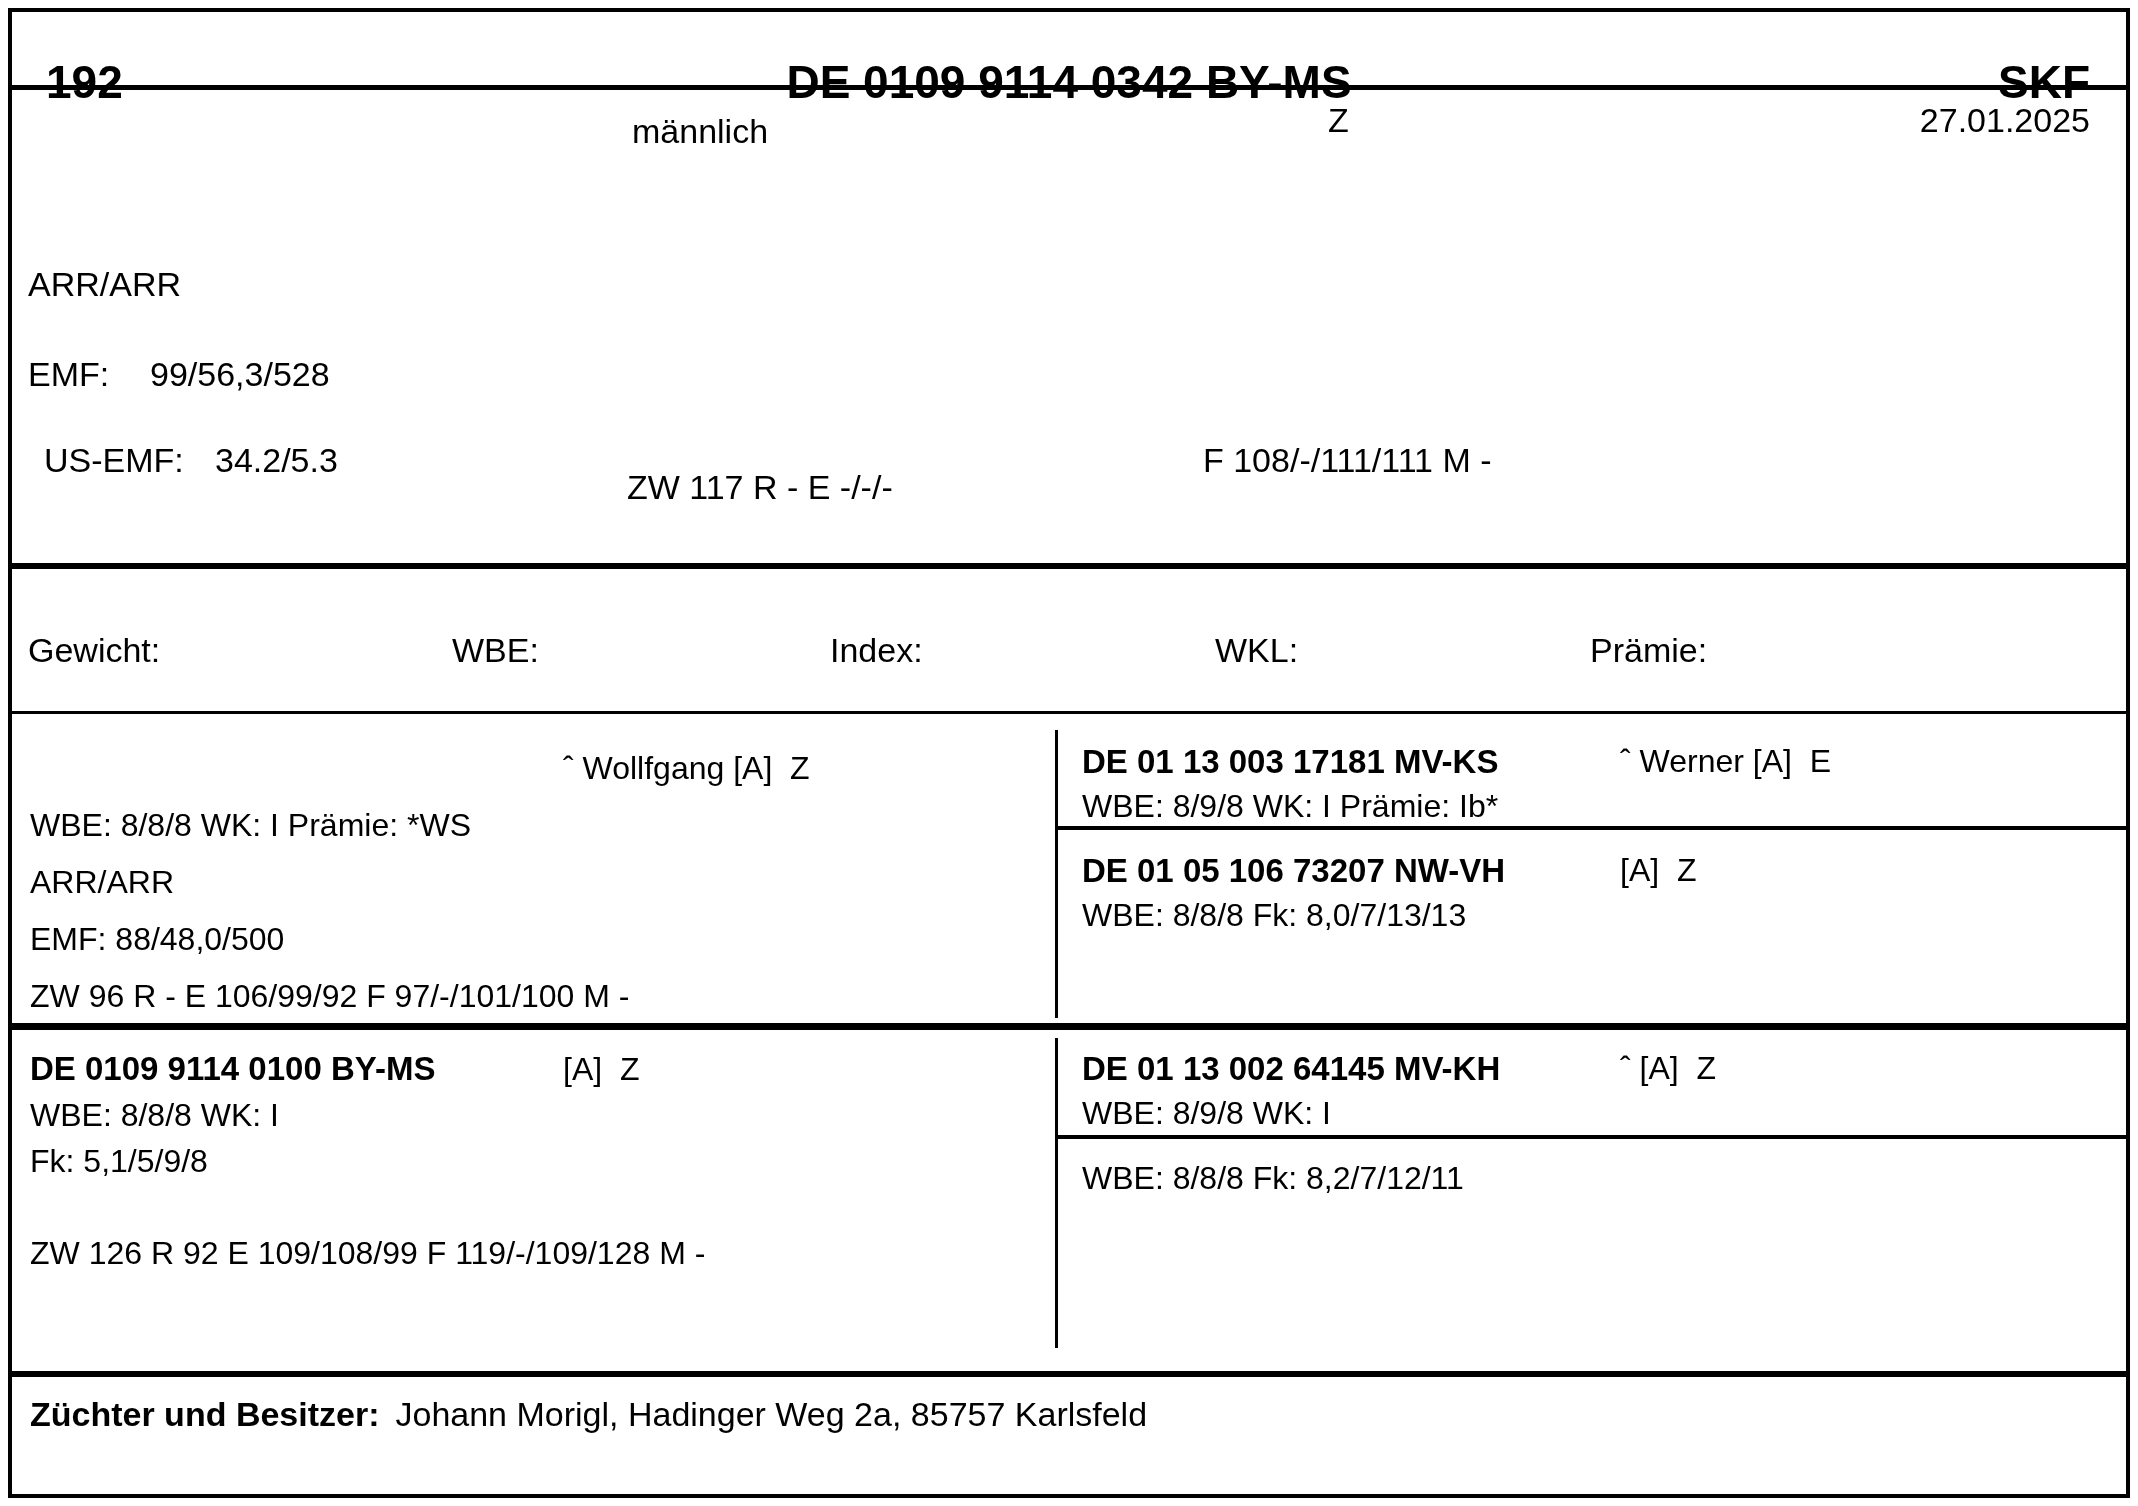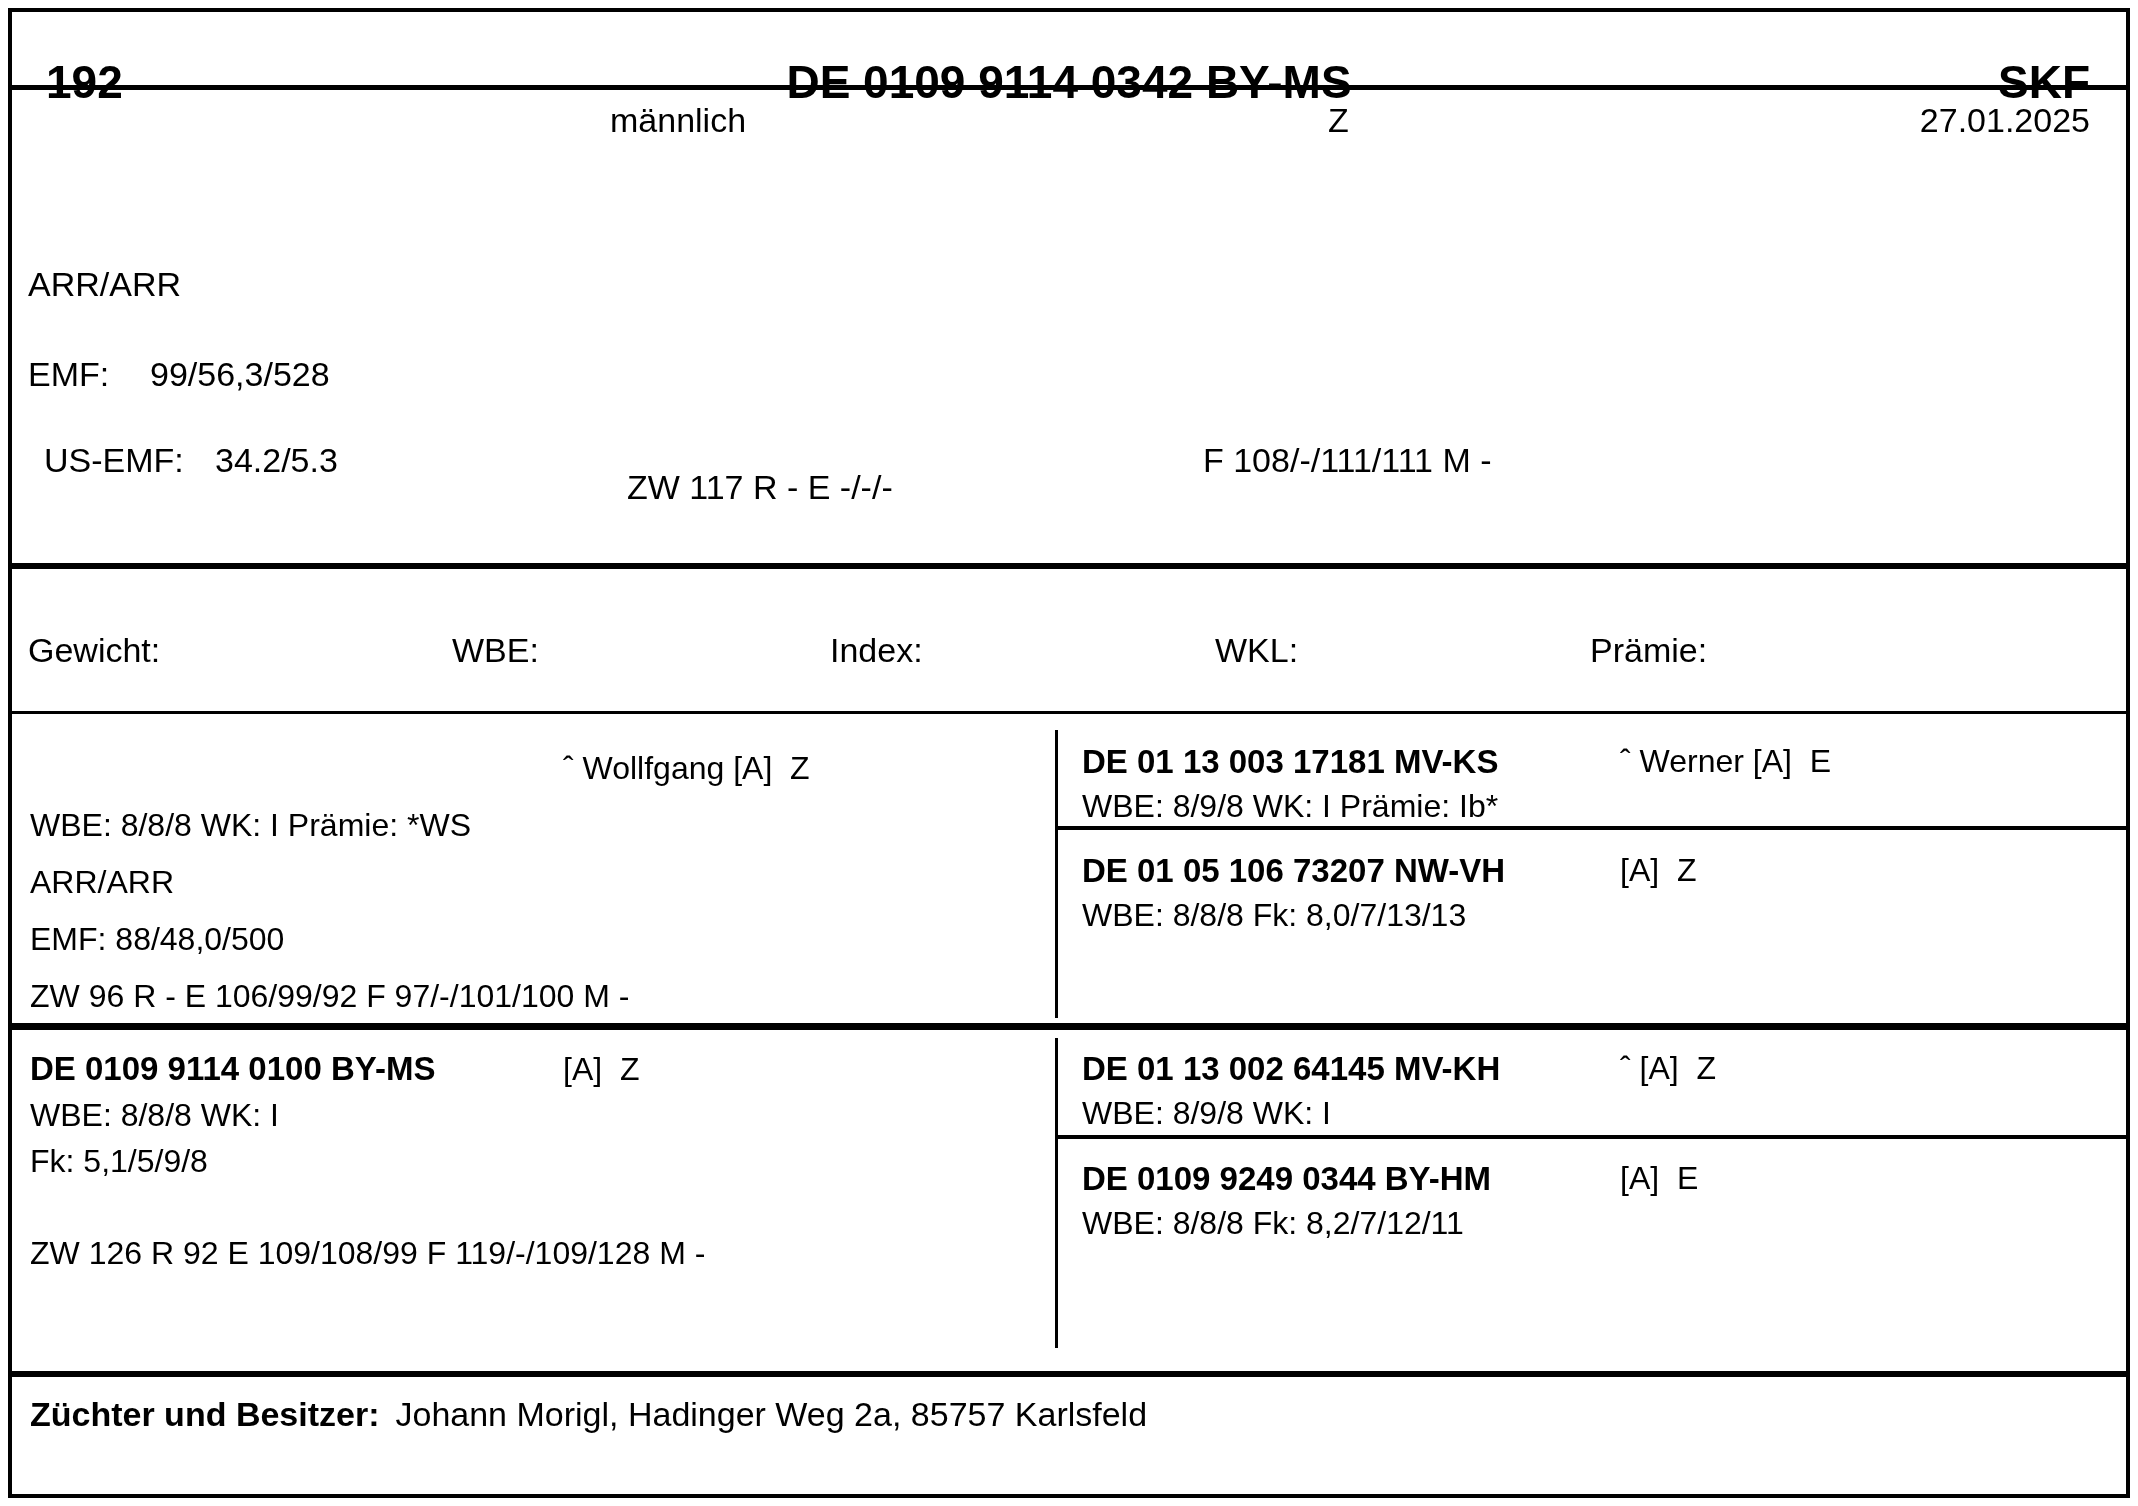--- a/index.html
+++ b/index.html
@@ -28,21 +28,21 @@
 <div class="card">
 
   <div class="abs" style="left:0; right:0; top:0; height:73px;">
     <span class="abs hdr" style="left:34px; top:12px;">192</span>
     <span class="abs hdr" style="left:0; right:0; top:12px; text-align:center;">DE 0109 9114 0342 BY-MS</span>
     <span class="abs hdr" style="right:36px; top:12px;">SKF</span>
   </div>
   <div class="hr" style="top:73px; height:5px;"></div>
 
   <div class="abs" style="left:0; right:0; top:88px; height:40px;">
-    <span class="abs t34" style="left:598px;">männlich</span>
+    <span class="abs t34" style="left:620px;margin-top:11px;">männlich</span>
     <span class="abs t34" style="left:1316px;">Z</span>
     <span class="abs t34" style="right:36px;">27.01.2025</span>
   </div>
 
   <div class="abs t34" style="left:16px; top:252px;">ARR/ARR</div>
 
   <div class="abs" style="left:0; right:0; top:342px; height:40px;">
     <span class="abs t34" style="left:16px;">EMF:</span>
     <span class="abs t34" style="left:138px;">99/56,3/528</span>
   </div>
@@ -115,24 +115,20 @@
     <div>
       <span class="pid">DE 01 13 002 64145 MV-KH</span>
       <span class="annot" style="left:528px;">ˆ [A]  Z</span>
     </div>
     <div>WBE: 8/9/8 WK: I</div>
   </div>
 
   <div class="hr" style="left:1043px; top:1123px; height:4px;"></div>
 
   <div class="ped-block lh45" style="left:1070px; top:1144px; width:1030px;">
-    <div>
-      <span class="pid">DE 0109 9249 0344 BY-HM</span>
-      <span class="annot" style="left:528px;">[A]  E</span>
-    </div>
     <div>WBE: 8/8/8 Fk: 8,2/7/12/11</div>
   </div>
 
   <div class="hr" style="top:1359px; height:6px;"></div>
 
   <div class="abs t34" style="left:18px; top:1382px;">
     <span class="b">Züchter und Besitzer:</span><span style="margin-left:16px;">Johann Morigl, Hadinger Weg 2a, 85757 Karlsfeld</span>
   </div>
 
 </div>

